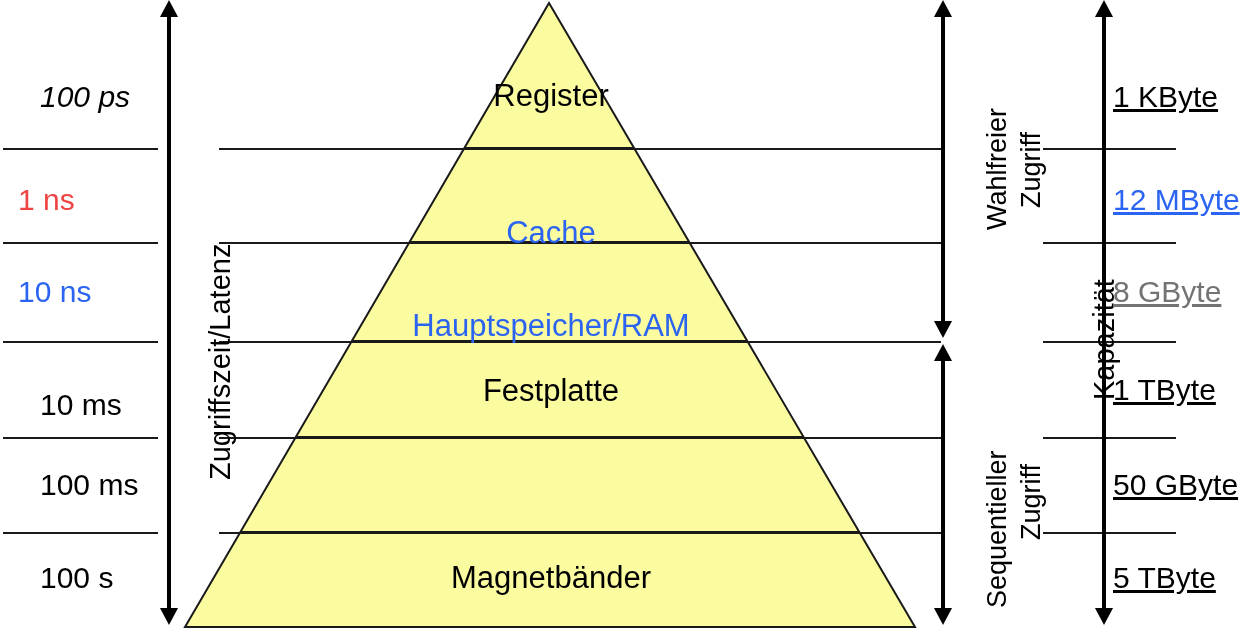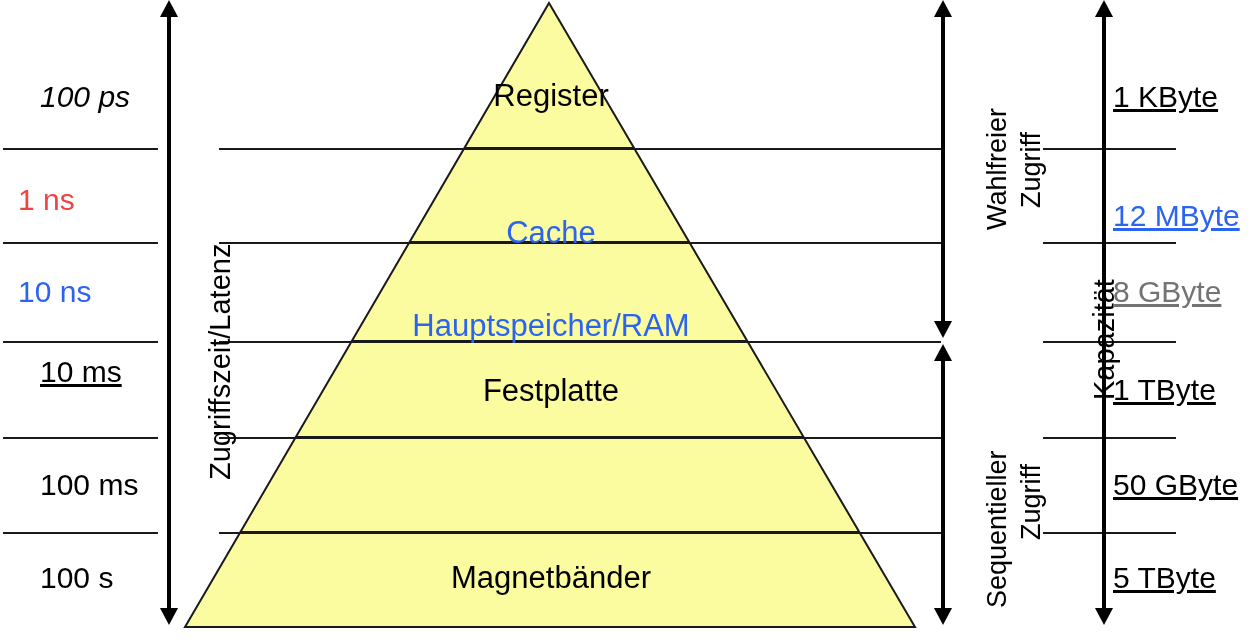--- a/index.html
+++ b/index.html
@@ -118,21 +118,21 @@
   <div class="hrule" style="left: 1043px; top: 532px; width: 133px; border-top-color: rgb(26, 26, 26);"></div>
 
   <div class="vaxis" style="left:167px; top:8px; height:604px;"></div>
   <div class="arrow-up" style="left:160px; top:0px;"></div>
   <div class="arrow-down" style="left:160px; top:608px;"></div>
   <div class="vlabel" style="left:206px; top:480px;">Zugriffszeit/Latenz</div>
 
   <div class="scale-label left" style="left:40px; top:82px;font-style:italic;">100 ps</div>
   <div class="scale-label left blue" style="left: 18px; top: 185px; color: #ef4444;">1 ns</div>
   <div class="scale-label left blue" style="left: 18px; top: 277px; color: rgb(43, 100, 240);">10 ns</div>
-  <div class="scale-label left" style="left:40px; top:357px;text-decoration:underline;">10 ms</div>
+  <div class="scale-label left" style="left:40px; top:390px;">10 ms</div>
   <div class="scale-label left" style="left:40px; top:470px;">100 ms</div>
   <div class="scale-label left" style="left:40px; top:563px;">100 s</div>
 
   <div class="vaxis" style="left:941px; top:8px; height:316px;"></div>
   <div class="arrow-up" style="left:934px; top:0px;"></div>
   <div class="arrow-down" style="left:934px; top:321px;"></div>
 
   <div class="vaxis" style="left:941px; top:360px; height:252px;"></div>
   <div class="arrow-up" style="left:934px; top:344px;"></div>
   <div class="arrow-down" style="left:934px; top:608px;"></div>
@@ -142,21 +142,21 @@
 
   <div class="vlabel" style="left:984px; top:608px; font-size:27px;">Sequentieller</div>
   <div class="vlabel" style="left:1018px; top:540px; font-size:27px;">Zugriff</div>
 
   <div class="vaxis" style="left:1102px; top:10px; height:602px;"></div>
   <div class="arrow-up" style="left:1095px; top:0px;"></div>
   <div class="arrow-down" style="left:1095px; top:608px;"></div>
   <div class="vlabel" style="left:1090px; top:400px;">Kapazität</div>
 
   <div class="scale-label right" style="left:1113px; top:82px;">1 KByte</div>
-  <div class="scale-label right blue" style="left: 1113px; top: 185px; color: rgb(43, 100, 240); margin-top: 16px;">12 MByte</div>
+  <div class="scale-label right blue" style="left: 1113px; top: 185px; color: rgb(43, 100, 240);">12 MByte</div>
   <div class="scale-label right blue" style="left: 1113px; top: 277px; color: #737373;">8 GByte</div>
   <div class="scale-label right" style="left:1113px; top:375px;">1 TByte</div>
   <div class="scale-label right" style="left:1113px; top:470px;">50 GByte</div>
   <div class="scale-label right" style="left:1113px; top:563px;">5 TByte</div>
 
   <div class="tier-label" style="left:551px; top:80px;">Register</div>
   <div class="tier-label blue" style="left: 551px; top: 184px; color: rgb(43, 100, 240);">Cache</div>
   <div class="tier-label blue" style="left: 551px; top: 277px; color: rgb(43, 100, 240);">Hauptspeicher/RAM</div>
   <div class="tier-label" style="left:551px; top:375px;">Festplatte</div>
   <div class="tier-label" style="left:551px; top:562px;">Magnetbänder</div>

